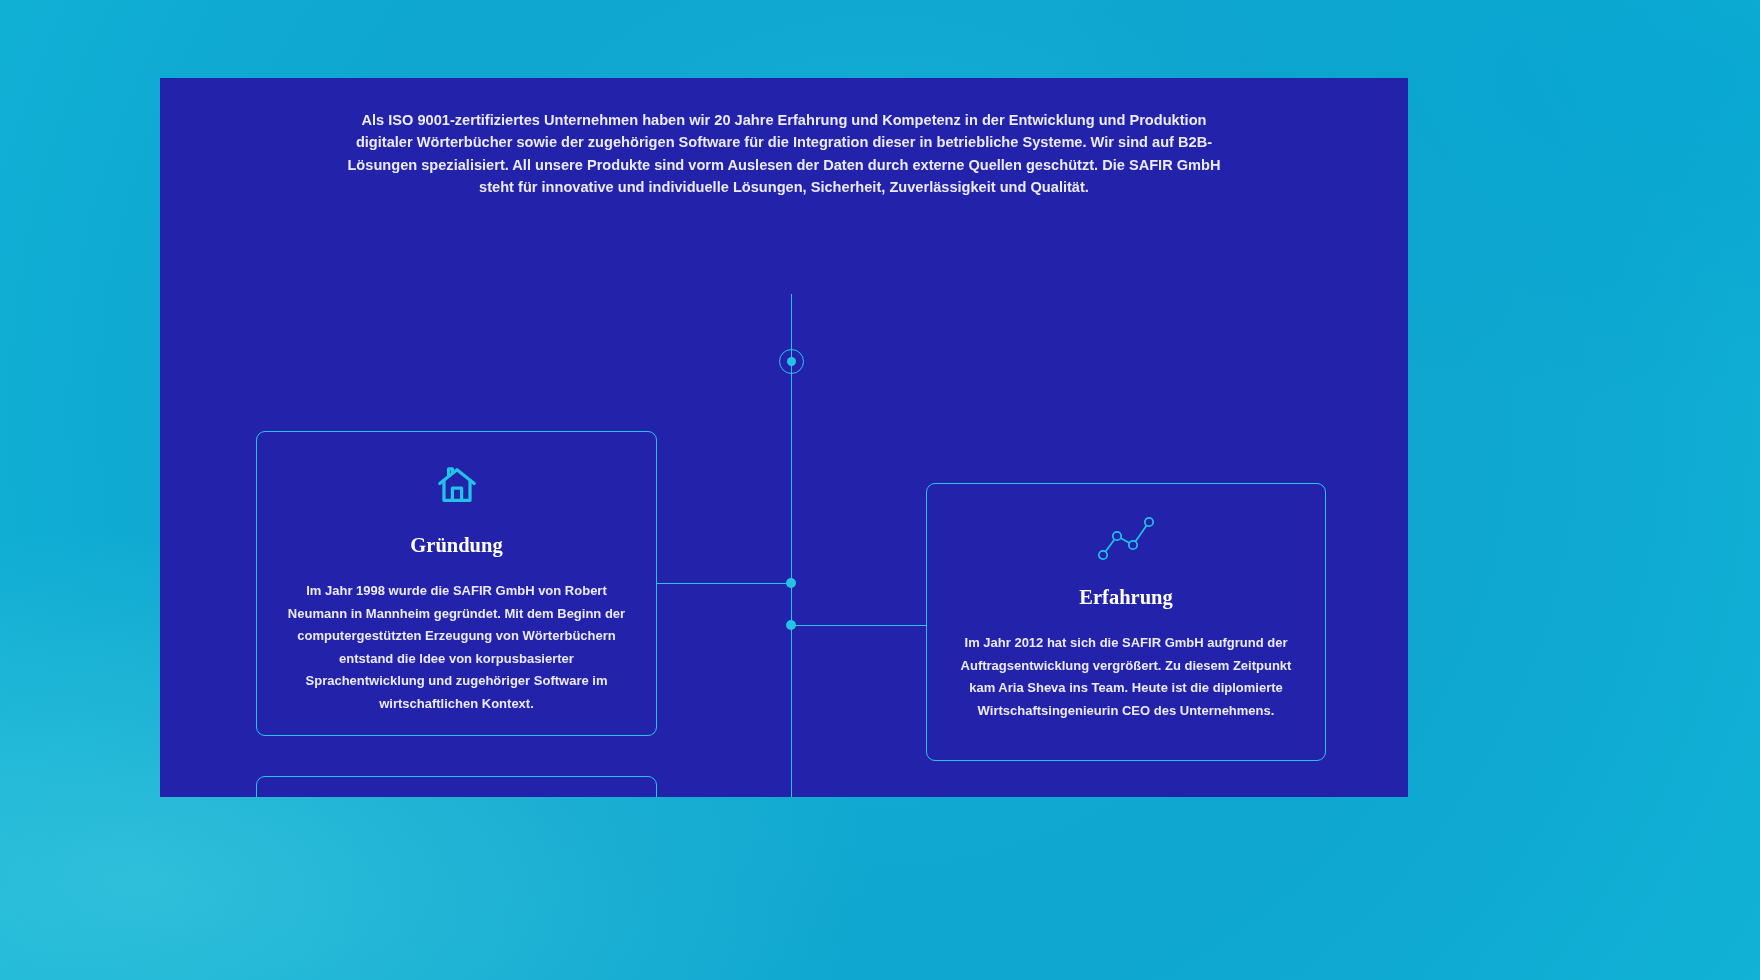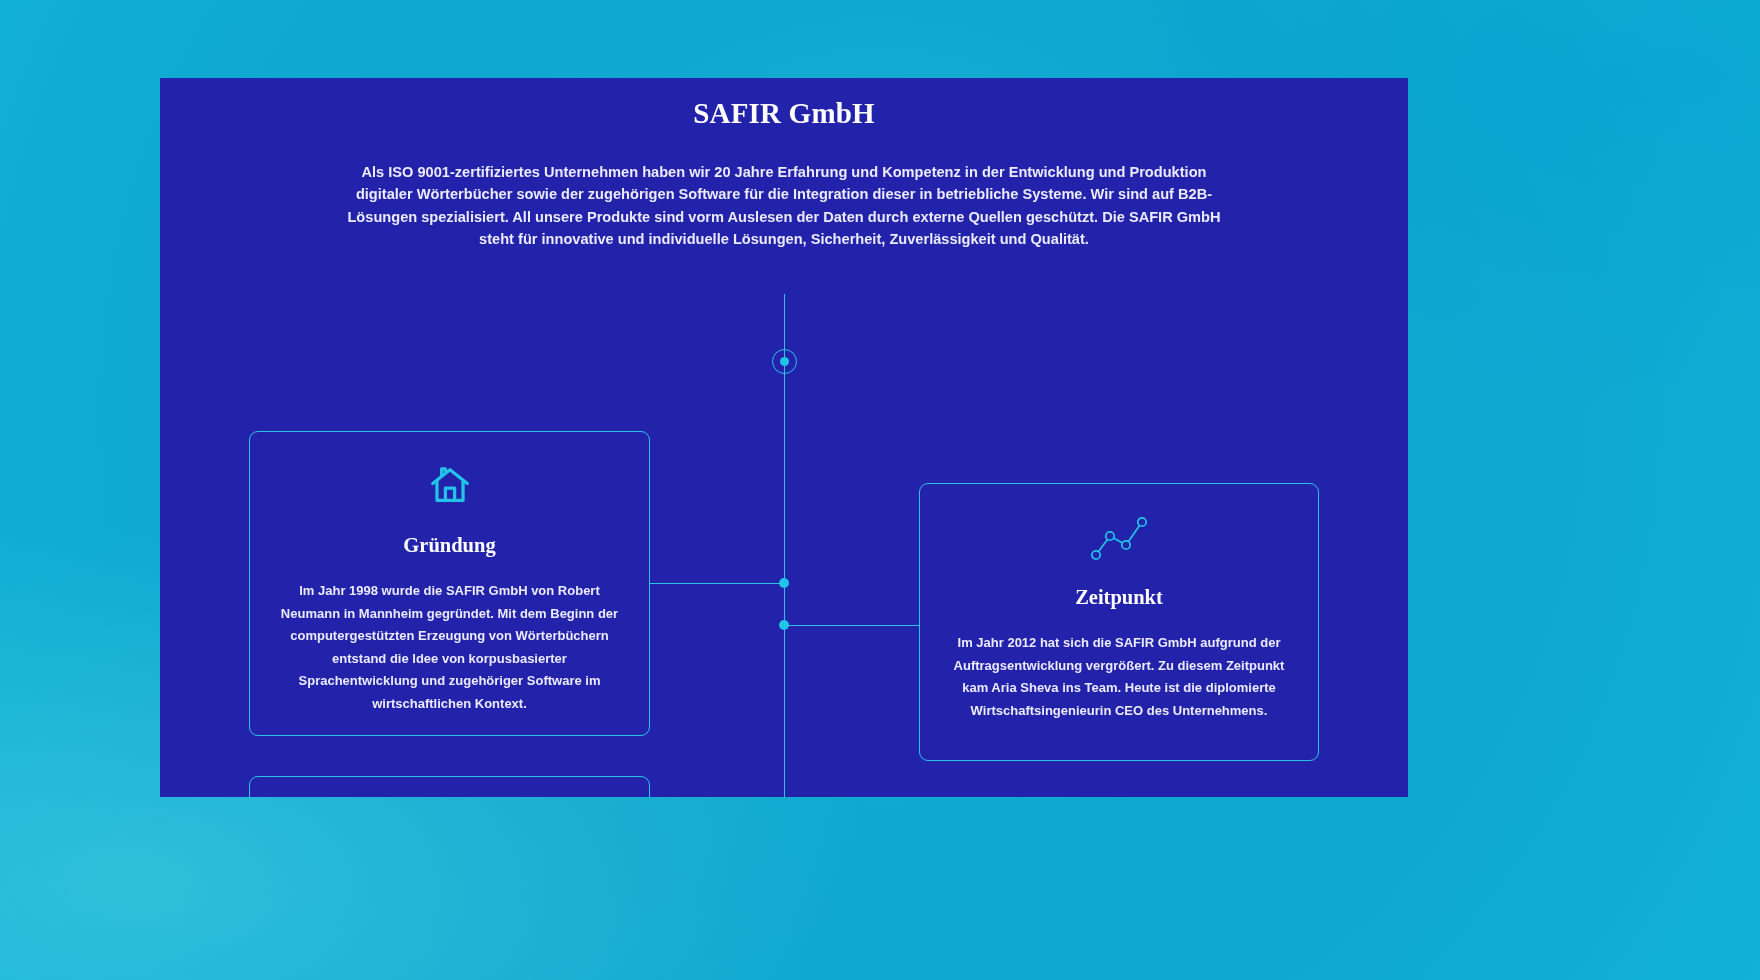--- a/index.html
+++ b/index.html
@@ -52,21 +52,21 @@
     text-align:center;
     color:#eceafd;
     font-size:14.6px;
     line-height:22.4px;
     font-weight:600;
   }
 
   
   .timeline{
     position:absolute;
-    left:0; top:190px;
+    left:7px; top:190px;
     width:1248px;
     height:540px;
   }
 
   .spine{
     position:absolute;
     left:623.5px;
     top:26px;
     width:1.4px;
     height:514px;
@@ -140,21 +140,20 @@
   .cL{ left:89px; width:401px; }
   .cR{ left:759px; width:400px; }
 </style>
 </head>
 <body>
 
 <div class="backdrop-glow"></div>
 
 <div class="panel">
 
-  <h1 class="panel-title">SAFIR GmbH</h1>
 
   <p class="intro">Als ISO 9001-zertifiziertes Unternehmen haben wir 20 Jahre Erfahrung und Kompetenz in der Entwicklung und Produktion digitaler Wörterbücher sowie der zugehörigen Software für die Integration dieser in betriebliche Systeme. Wir sind auf B2B-Lösungen spezialisiert. All unsere Produkte sind vorm Auslesen der Daten durch externe Quellen geschützt. Die SAFIR GmbH steht für innovative und individuelle Lösungen, Sicherheit, Zuverlässigkeit und Qualität.</p>
 
   <div class="timeline">
 
     <div class="spine"></div>
     <div class="spine-top-dot"></div>
 
     <div class="connector" style="left:490px; top:315px; width:134px;"></div>
     <div class="conn-dot" style="left:624px; top:315px;"></div>
@@ -183,21 +182,21 @@
       <div class="card-icon">
         <svg width="58" height="48" viewBox="0 0 58 48" fill="none" stroke="#22c3e6" stroke-width="1.7" stroke-linecap="round" stroke-linejoin="round">
           <path d="M6 42 L20 23 L36 32 L52 9"></path>
           <circle cx="6" cy="42" r="4.2" fill="#2222ab"></circle>
           <circle cx="20" cy="23" r="4.2" fill="#2222ab"></circle>
           <circle cx="36" cy="32" r="4.2" fill="#2222ab"></circle>
           <circle cx="52" cy="9" r="4.2" fill="#2222ab"></circle>
         </svg>
       </div>
 
-      <div class="card-title">Zeitpunkt</div>
+      <div class="card-title">Erfahrung</div>
 
       <div class="card-text">Im Jahr 2012 hat sich die SAFIR GmbH aufgrund der Auftragsentwicklung vergrößert. Zu diesem Zeitpunkt kam Aria Sheva ins Team. Heute ist die diplomierte Wirtschaftsingenieurin CEO des Unternehmens.</div>
     </div>
 
     <div class="card cL" style="top:508px; height:200px;">
 
       <div class="card-title"></div>
 
       <div class="card-text"></div>
     </div>

